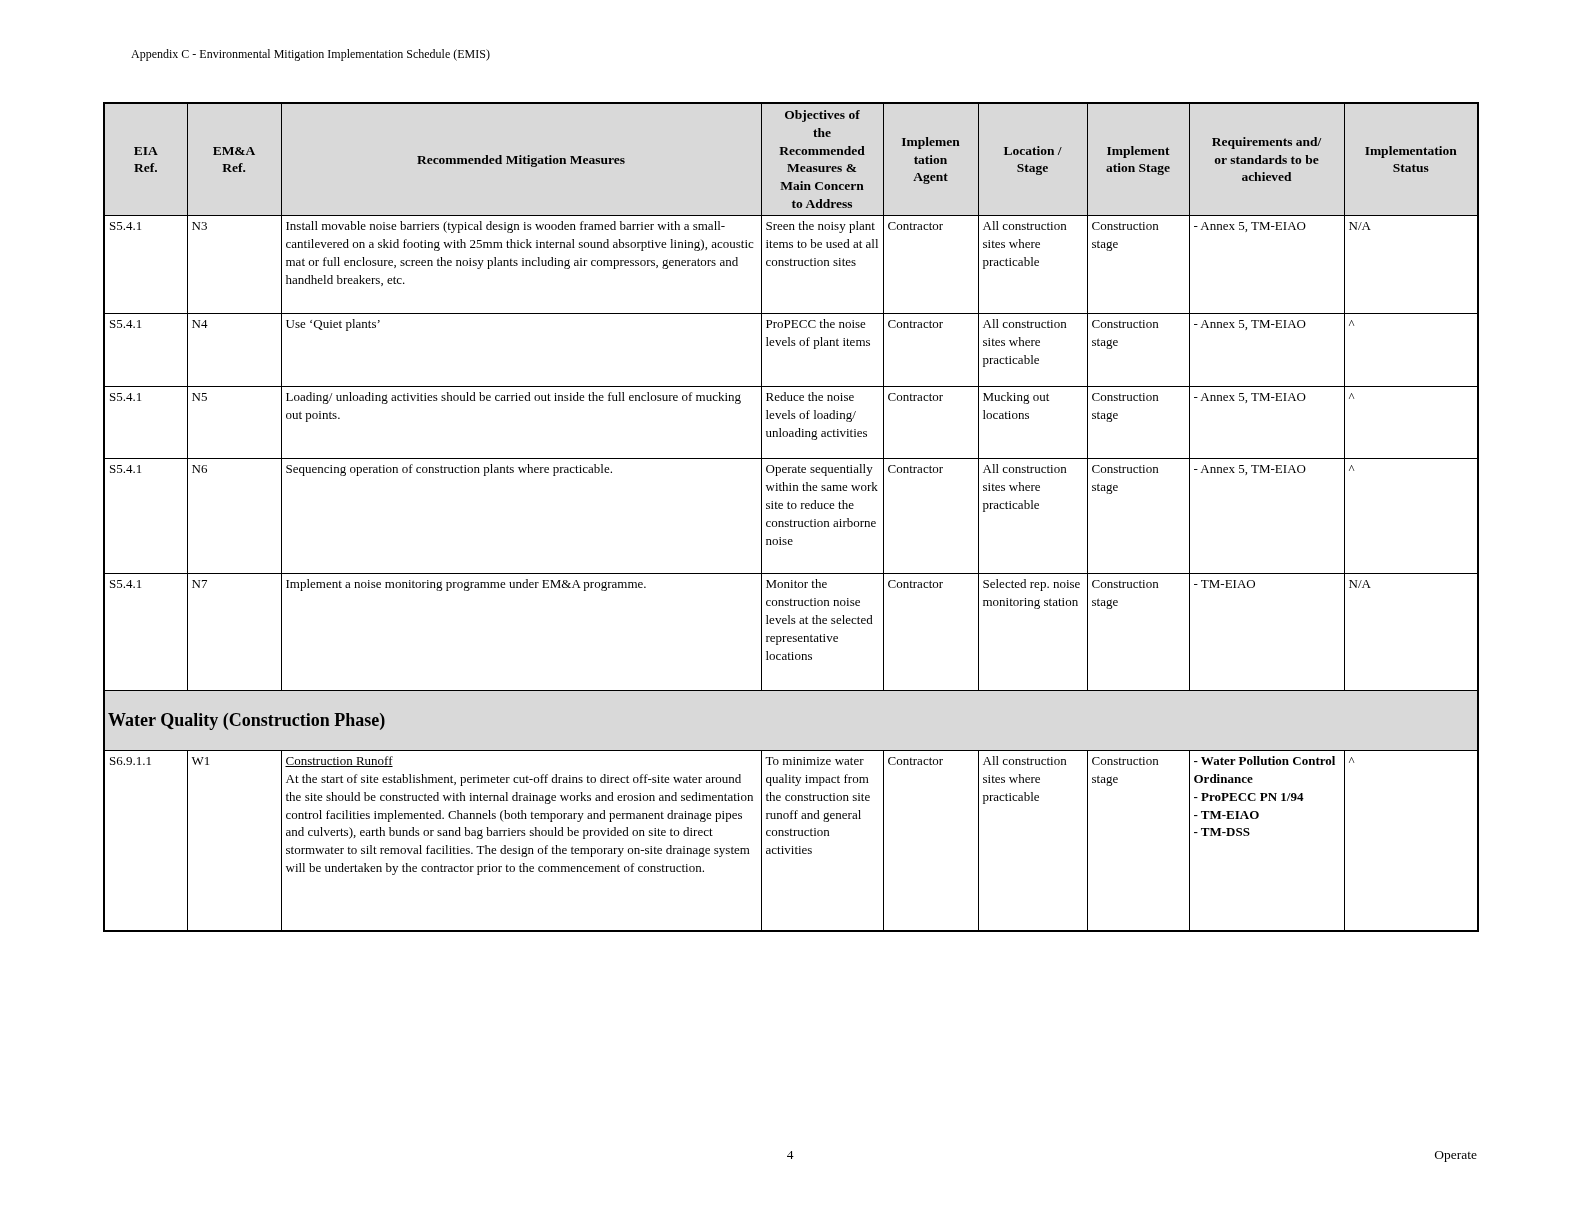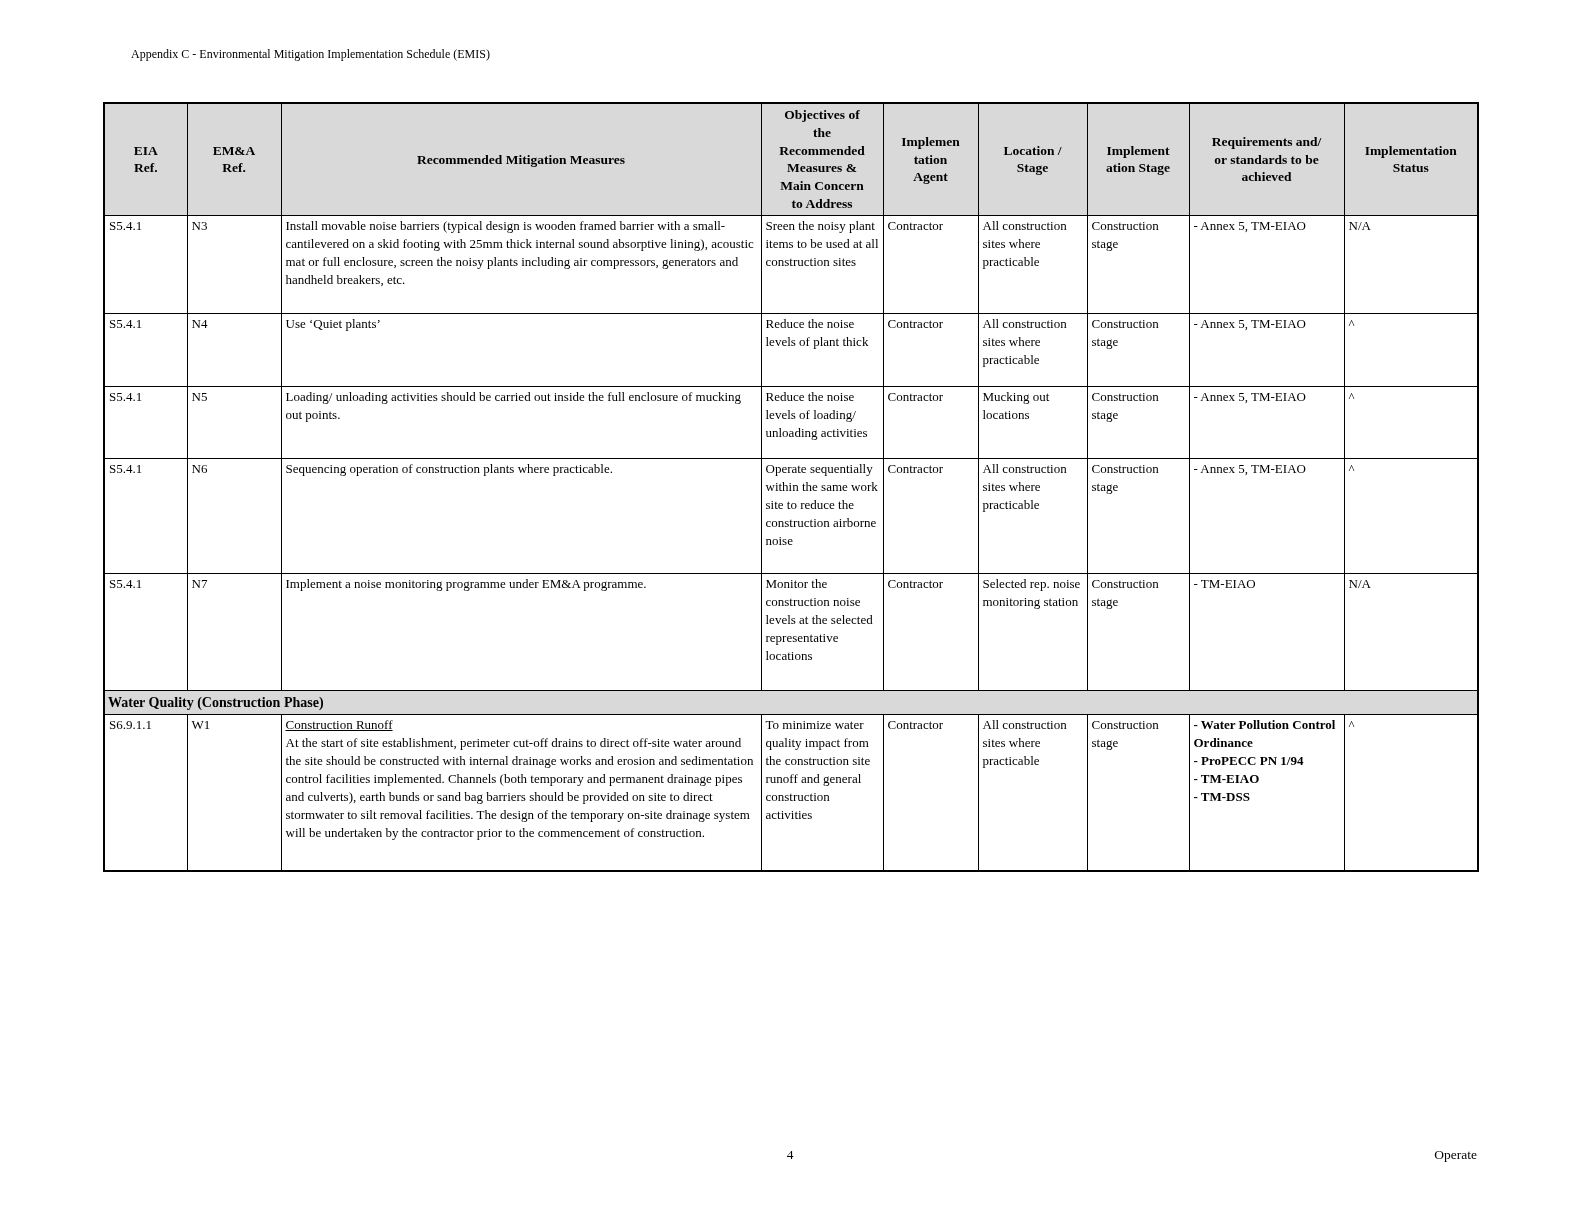--- a/index.html
+++ b/index.html
@@ -36,25 +36,25 @@
   .ac{}
   .pre{white-space:pre-line;font-weight:bold;}
   .underline{text-decoration:underline;}
   .h-head{height:95px;}
   .h-r1{height:98px;}
   .h-r2{height:73px;}
   .h-r3{height:72px;}
   .h-r4{height:115px;}
   .h-r5{height:117px;}
   .h-sec{height:19px;}
-  .h-r6{height:156px;margin-top:10px;}
+  .h-r6{height:181px;margin-top:10px;}
   .section-cell{
     background:var(--header-bg,#d9d9d9);
-    font-weight:bold;font-size:14px;
-    vertical-align:middle;padding:2px 3px;
+    font-weight:bold;font-size:18px;
+    vertical-align:middle;padding:17px 3px;
   }
   .footer-center{
     position:absolute;left:103px;top:1147px;width:1374px;
     text-align:center;font-size:13.5px;
   }
   .footer-right{
     position:absolute;left:103px;top:1147px;width:1374px;
     text-align:right;font-size:13.5px;
   }
 </style>
@@ -98,21 +98,21 @@
         <td class="ac">Contractor</td>
         <td class="ac">All construction sites where practicable</td>
         <td class="ac">Construction stage</td>
         <td>- Annex 5, TM-EIAO</td>
         <td class="ac">N/A</td>
       </tr>
       <tr class="h-r2">
         <td class="ac">S5.4.1</td>
         <td class="ac">N4</td>
         <td>Use ‘Quiet plants’</td>
-        <td>Reduce the noise levels of plant thick</td>
+        <td>ProPECC the noise levels of plant items</td>
         <td class="ac">Contractor</td>
         <td class="ac">All construction sites where practicable</td>
         <td class="ac">Construction stage</td>
         <td>- Annex 5, TM-EIAO</td>
         <td class="ac">^</td>
       </tr>
       <tr class="h-r3">
         <td class="ac">S5.4.1</td>
         <td class="ac">N5</td>
         <td>Loading/ unloading activities should be carried out inside the full enclosure of mucking out points.</td>

